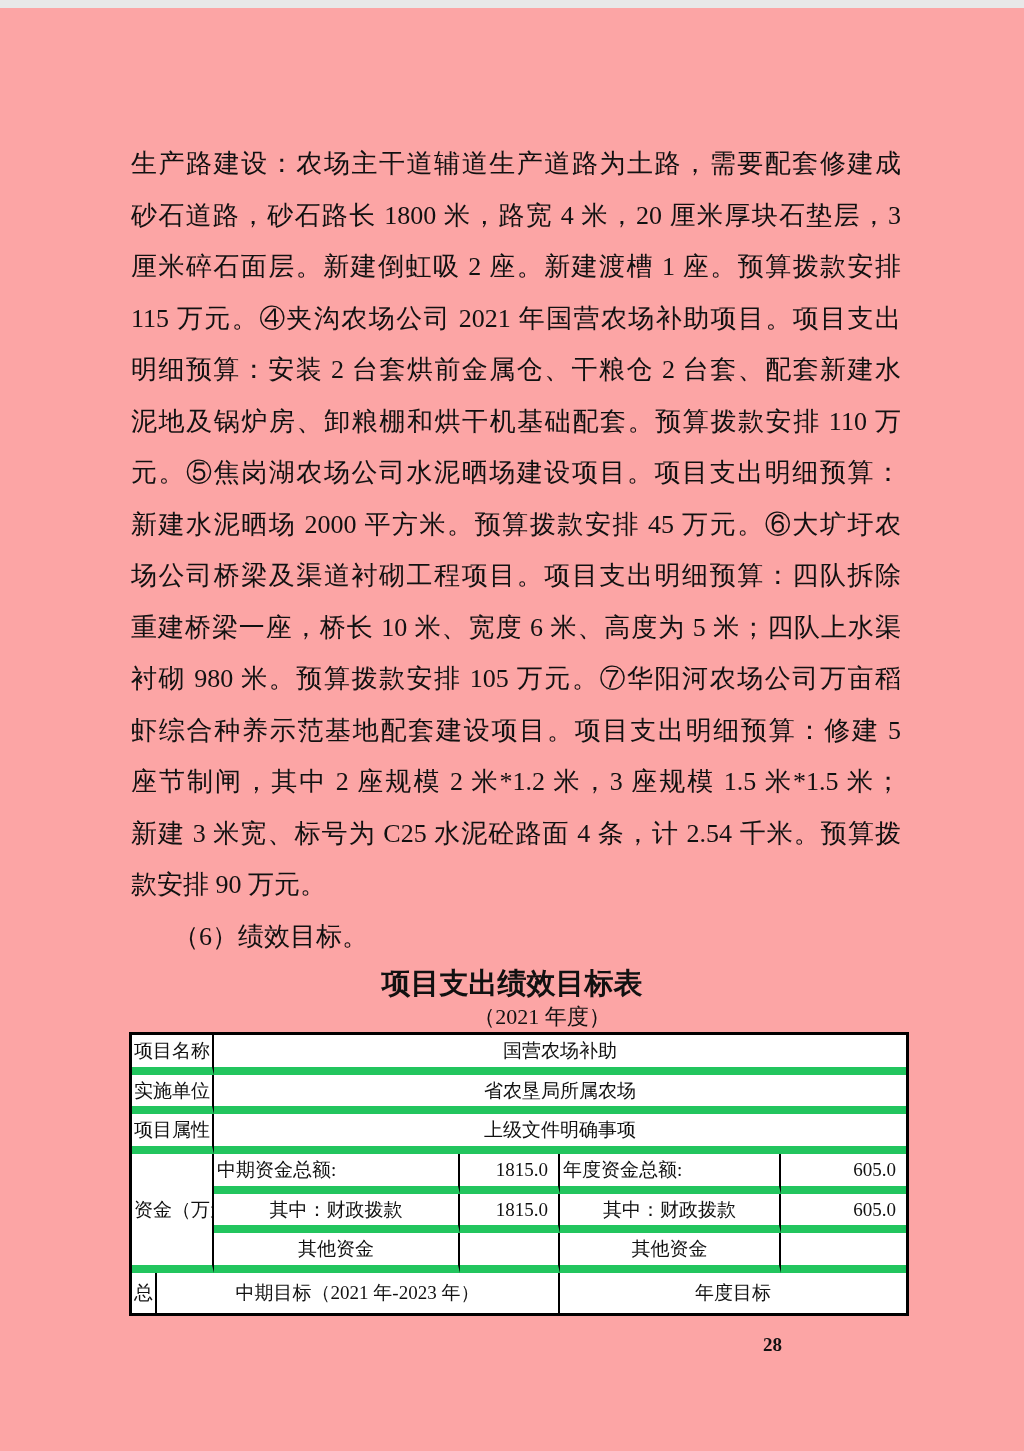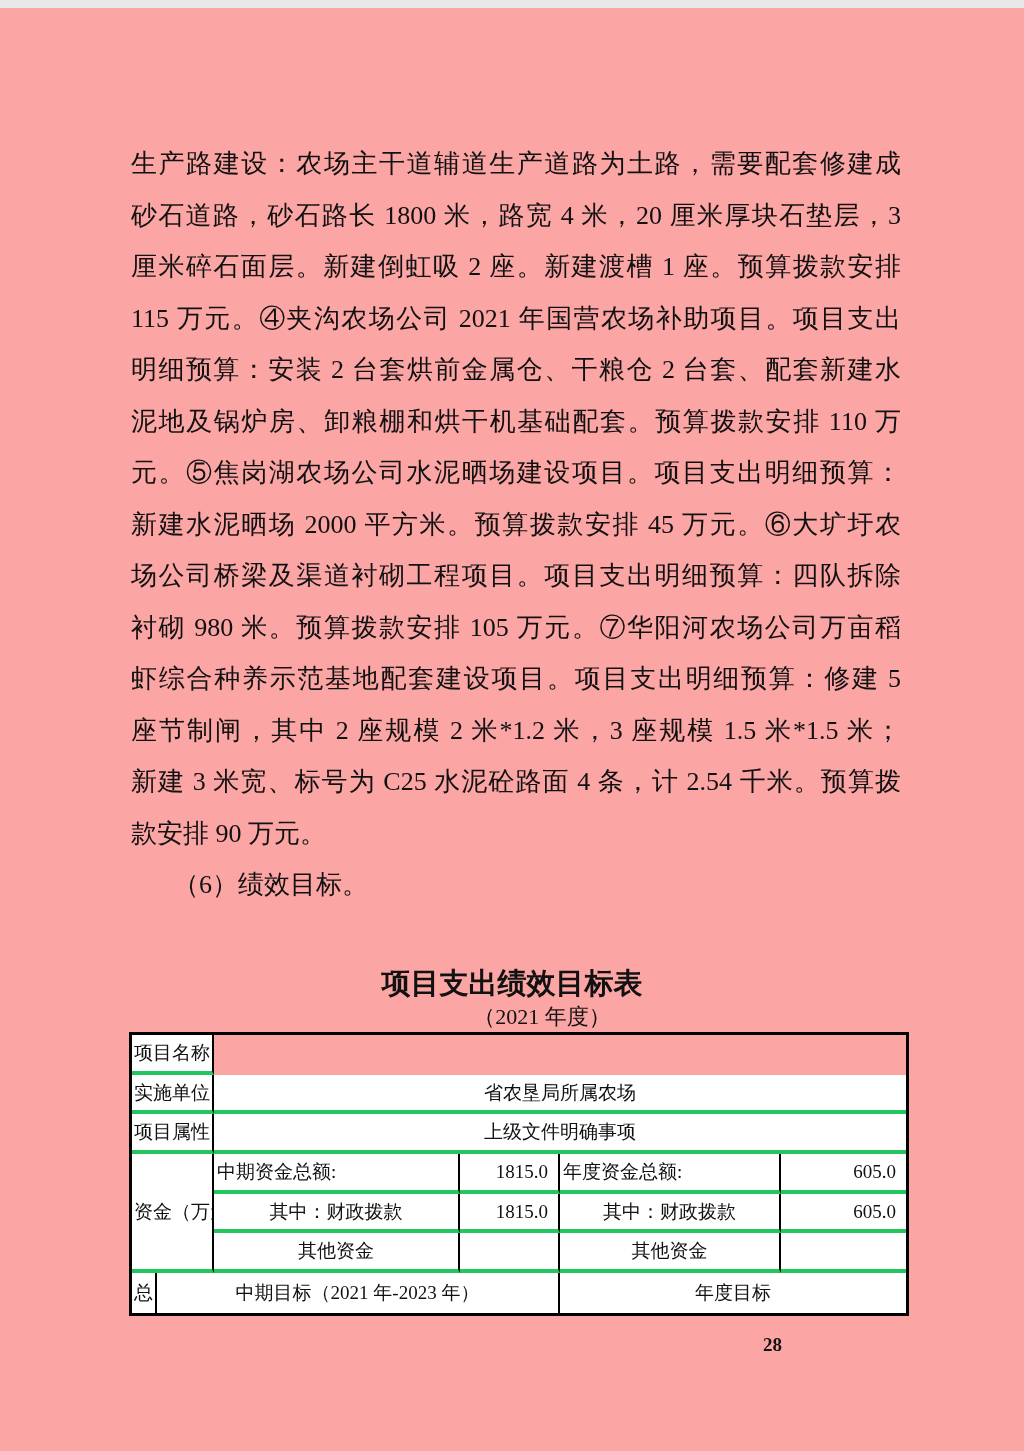--- a/index.html
+++ b/index.html
@@ -43,21 +43,21 @@
     border:3px solid #000;
     font-size:19px;
   }
   .cell{
     display:flex;align-items:center;justify-content:center;
     box-sizing:border-box;
     white-space:nowrap;overflow:hidden;
     background:#fff;
   }
   .br{border-right:2px solid #000;}
-  .bb{border-bottom:4px solid #22c55e;}
+  .bb{border-bottom:8px solid #22c55e;}
   .al{justify-content:flex-start;padding-left:3px;}
   .ar{justify-content:flex-end;padding-right:10px;}
   .funds-cell{flex-direction:row;line-height:25px;}
   .page-num{
     position:absolute;left:763px;top:1326px;
     font-size:19px;font-weight:bold;
   }
 </style>
 </head>
 <body>
@@ -67,34 +67,36 @@
   <div class="doc-text">
     <div class="ln">生产路建设：农场主干道辅道生产道路为土路，需要配套修建成</div>
     <div class="ln">砂石道路，砂石路长 1800 米，路宽 4 米，20 厘米厚块石垫层，3</div>
     <div class="ln">厘米碎石面层。新建倒虹吸 2 座。新建渡槽 1 座。预算拨款安排</div>
     <div class="ln">115 万元。④夹沟农场公司 2021 年国营农场补助项目。项目支出</div>
     <div class="ln">明细预算：安装 2 台套烘前金属仓、干粮仓 2 台套、配套新建水</div>
     <div class="ln">泥地及锅炉房、卸粮棚和烘干机基础配套。预算拨款安排 110 万</div>
     <div class="ln">元。⑤焦岗湖农场公司水泥晒场建设项目。项目支出明细预算：</div>
     <div class="ln">新建水泥晒场 2000 平方米。预算拨款安排 45 万元。⑥大圹圩农</div>
     <div class="ln">场公司桥梁及渠道衬砌工程项目。项目支出明细预算：四队拆除</div>
+    <div class="ln">重建桥梁一座，桥长 10 米、宽度 6 米、高度为 5 米；四队上水渠</div>
     <div class="ln">衬砌 980 米。预算拨款安排 105 万元。⑦华阳河农场公司万亩稻</div>
     <div class="ln">虾综合种养示范基地配套建设项目。项目支出明细预算：修建 5</div>
     <div class="ln">座节制闸，其中 2 座规模 2 米*1.2 米，3 座规模 1.5 米*1.5 米；</div>
     <div class="ln">新建 3 米宽、标号为 C25 水泥砼路面 4 条，计 2.54 千米。预算拨</div>
     <div class="ln lastline">款安排 90 万元。</div>
     <div class="ln indented">（6）绩效目标。</div>
   </div>
 
   <div class="tbl-title">项目支出绩效目标表</div>
   <div class="tbl-subtitle">（2021 年度）</div>
 
   <div class="goal-table">
 
     <div class="cell br bb" style="grid-area:1/1/2/3">项目名称</div>
+    <div class="cell bb" style="grid-area:1/3/2/7">国营农场补助</div>
 
     <div class="cell br bb" style="grid-area:2/1/3/3">实施单位</div>
     <div class="cell bb" style="grid-area:2/3/3/7">省农垦局所属农场</div>
 
     <div class="cell br bb" style="grid-area:3/1/4/3">项目属性</div>
     <div class="cell bb" style="grid-area:3/3/4/7">上级文件明确事项</div>
 
     <div class="cell br bb funds-cell" style="grid-area:4/1/7/3">
       <span>项目资金</span>
       <span>（万元）</span>

